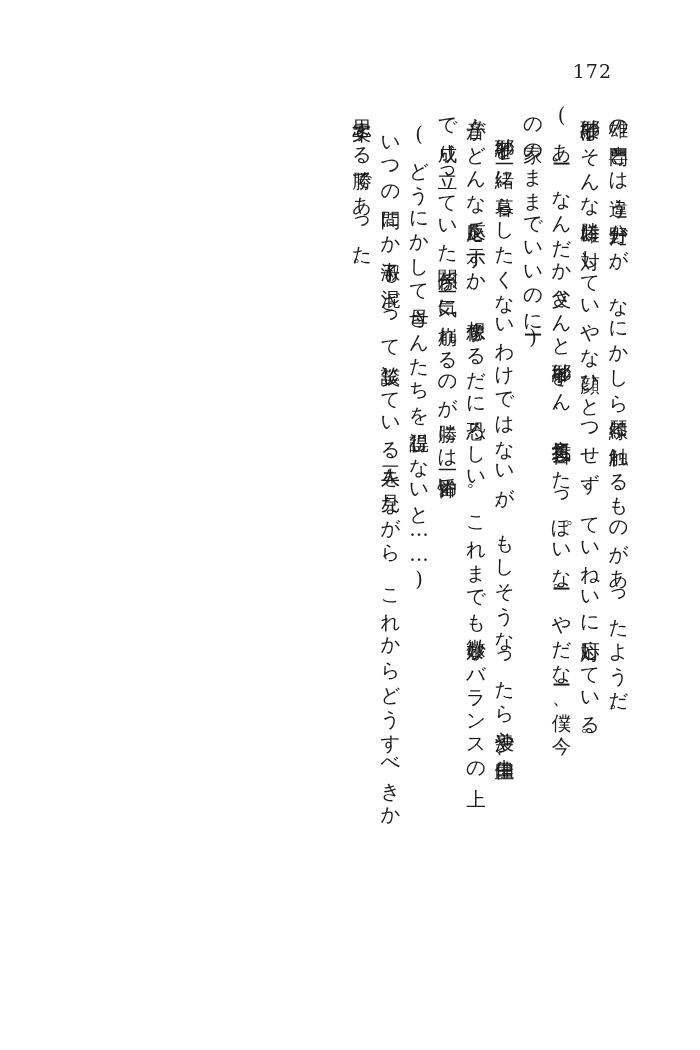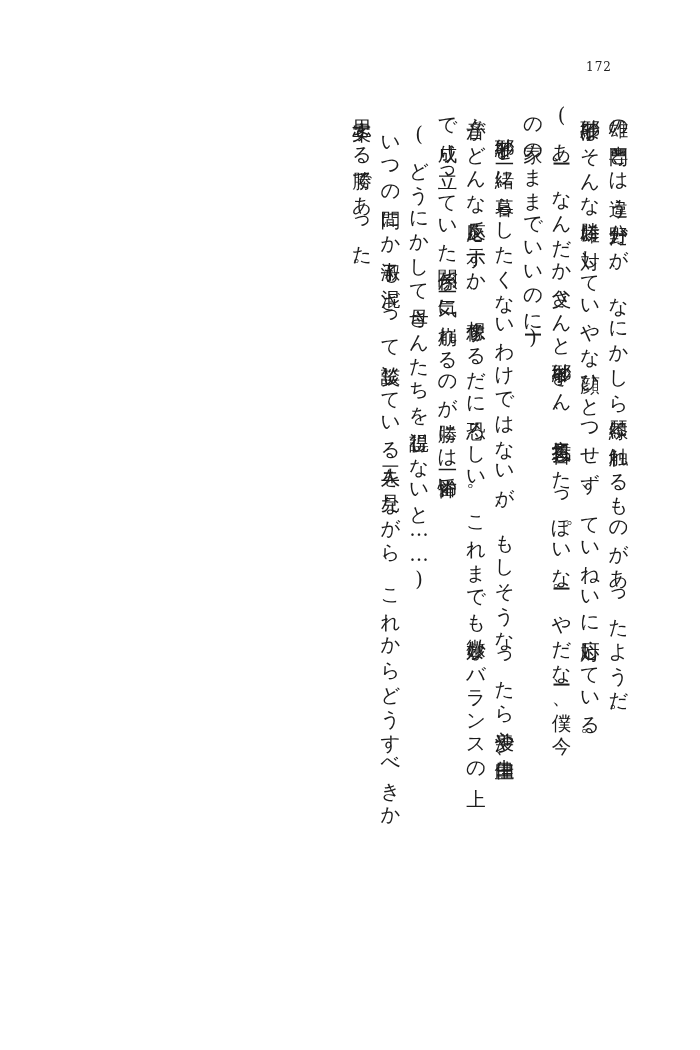--- a/index.html
+++ b/index.html
@@ -13,21 +13,21 @@
     height: 1050px;
     background: #ffffff;
     overflow: hidden;
     font-family: "DejaVu Serif", "Liberation Serif", serif;
     color: #1a1a1a;
   }
   .page-number {
     position: absolute;
     top: 60px;
     right: 88px;
-    font-size: 12px;
+    font-size: 19px;
     letter-spacing: 1px;
     color: #222;
     font-family: "DejaVu Serif", "Liberation Serif", serif;
   }
   .text-block {
     position: absolute;
     top: 104px;
     right: 72px;
     height: 900px;
     width: 520px;

